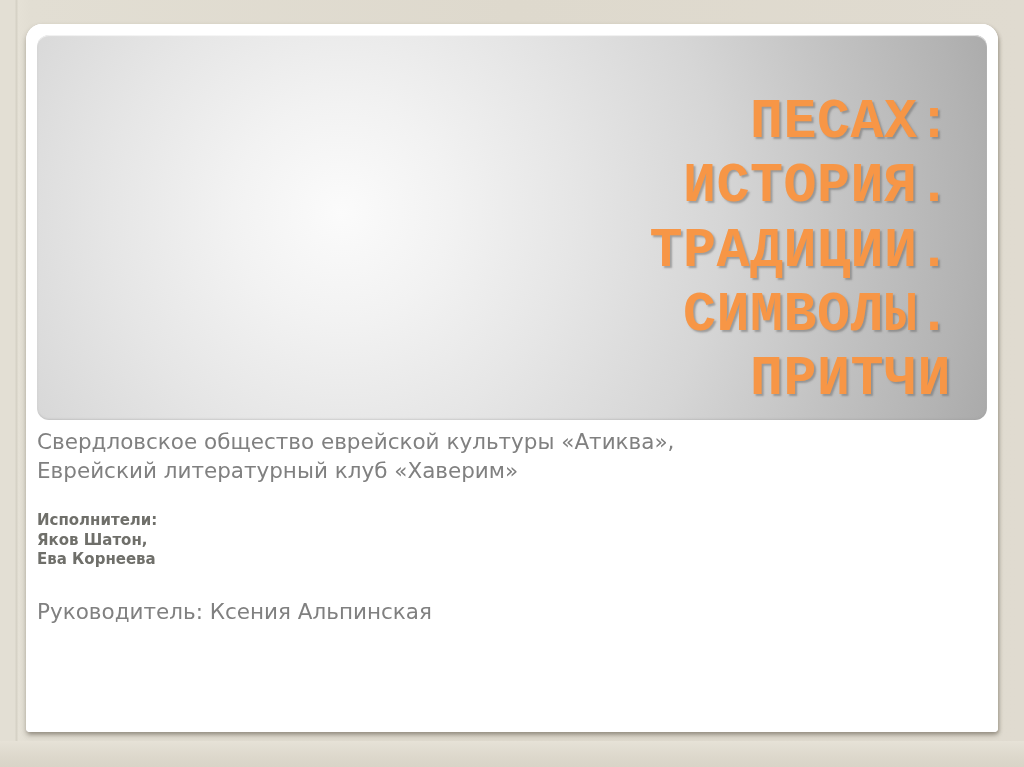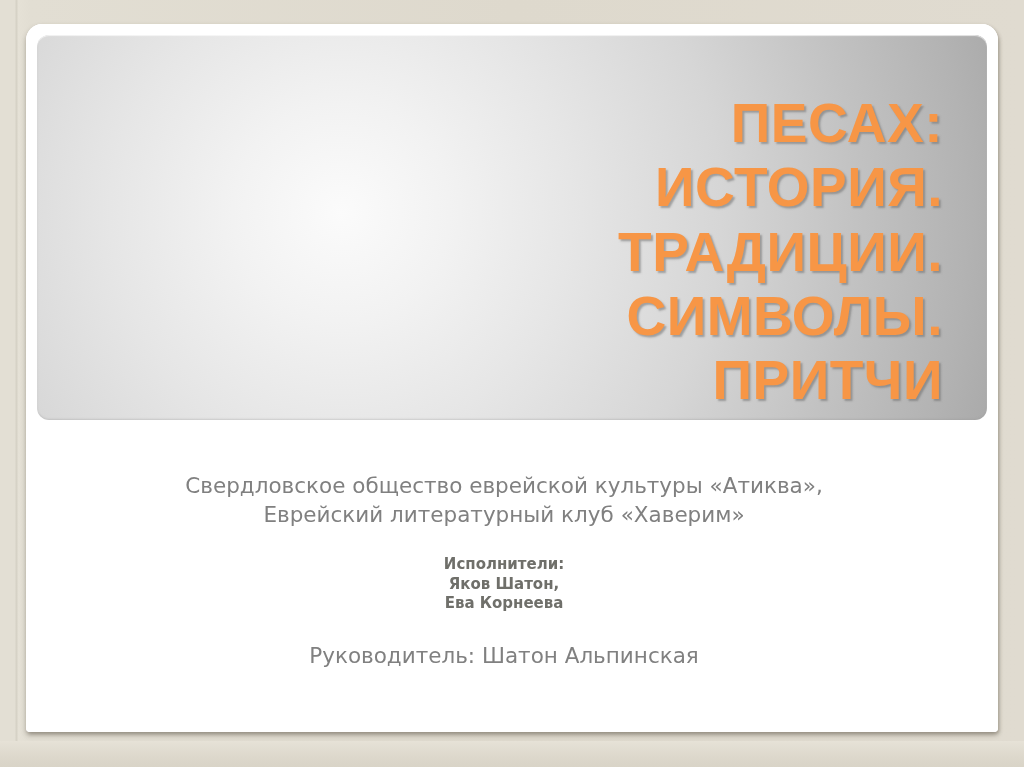--- a/index.html
+++ b/index.html
@@ -78,47 +78,46 @@
     position: absolute;
     inset: 0;
     border-radius: 12px;
     box-shadow: inset 0 1px 1px rgba(255,255,255,0.7),
                 inset 0 -1px 2px rgba(150,150,150,0.35);
     pointer-events: none;
   }
 
   .slide-title {
     position: absolute;
-    right: 44px;
+    right: 36px;
     top: 56px;
     width: 720px;
     text-align: right;
-    font-family: Liberation Sans, sans-serif;
+    font-family: Liberation Mono, monospace;
     font-weight: bold;
     font-size: 55px;
     line-height: 1.17;
     letter-spacing: 0.5px;
     color: #f79646;
     text-shadow: 2px 2px 2px rgba(110, 110, 110, 0.55);
     white-space: pre-line;
     margin: 0;
   }
 
   
   .subtitle-area {
     position: absolute;
     left: 11px;
     top: 400px;
     width: 950px;
     height: 300px;
-    text-align: center;
+    text-align: left;
     padding-right: 16px;
     box-sizing: border-box;
     color: #7f7f7f;
-    margin-top: 44px;
   }
 
   .org-lines {
     margin: 0;
     padding-top: 4px;
     font-size: 21.5px;
     line-height: 1.33;
     font-weight: normal;
     color: #808080;
     white-space: pre-line;
@@ -160,17 +159,17 @@
     </div>
 
     <div class="subtitle-area">
       <p class="org-lines">Свердловское общество еврейской культуры «Атиква»,
 Еврейский литературный клуб «Хаверим»</p>
 
       <p class="performers">Исполнители:
 Яков Шатон,
 Ева Корнеева</p>
 
-      <p class="supervisor">Руководитель: Шатон Альпинская</p>
+      <p class="supervisor">Руководитель: Ксения Альпинская</p>
     </div>
 
   </div>
 </div>
 
 </body></html>

